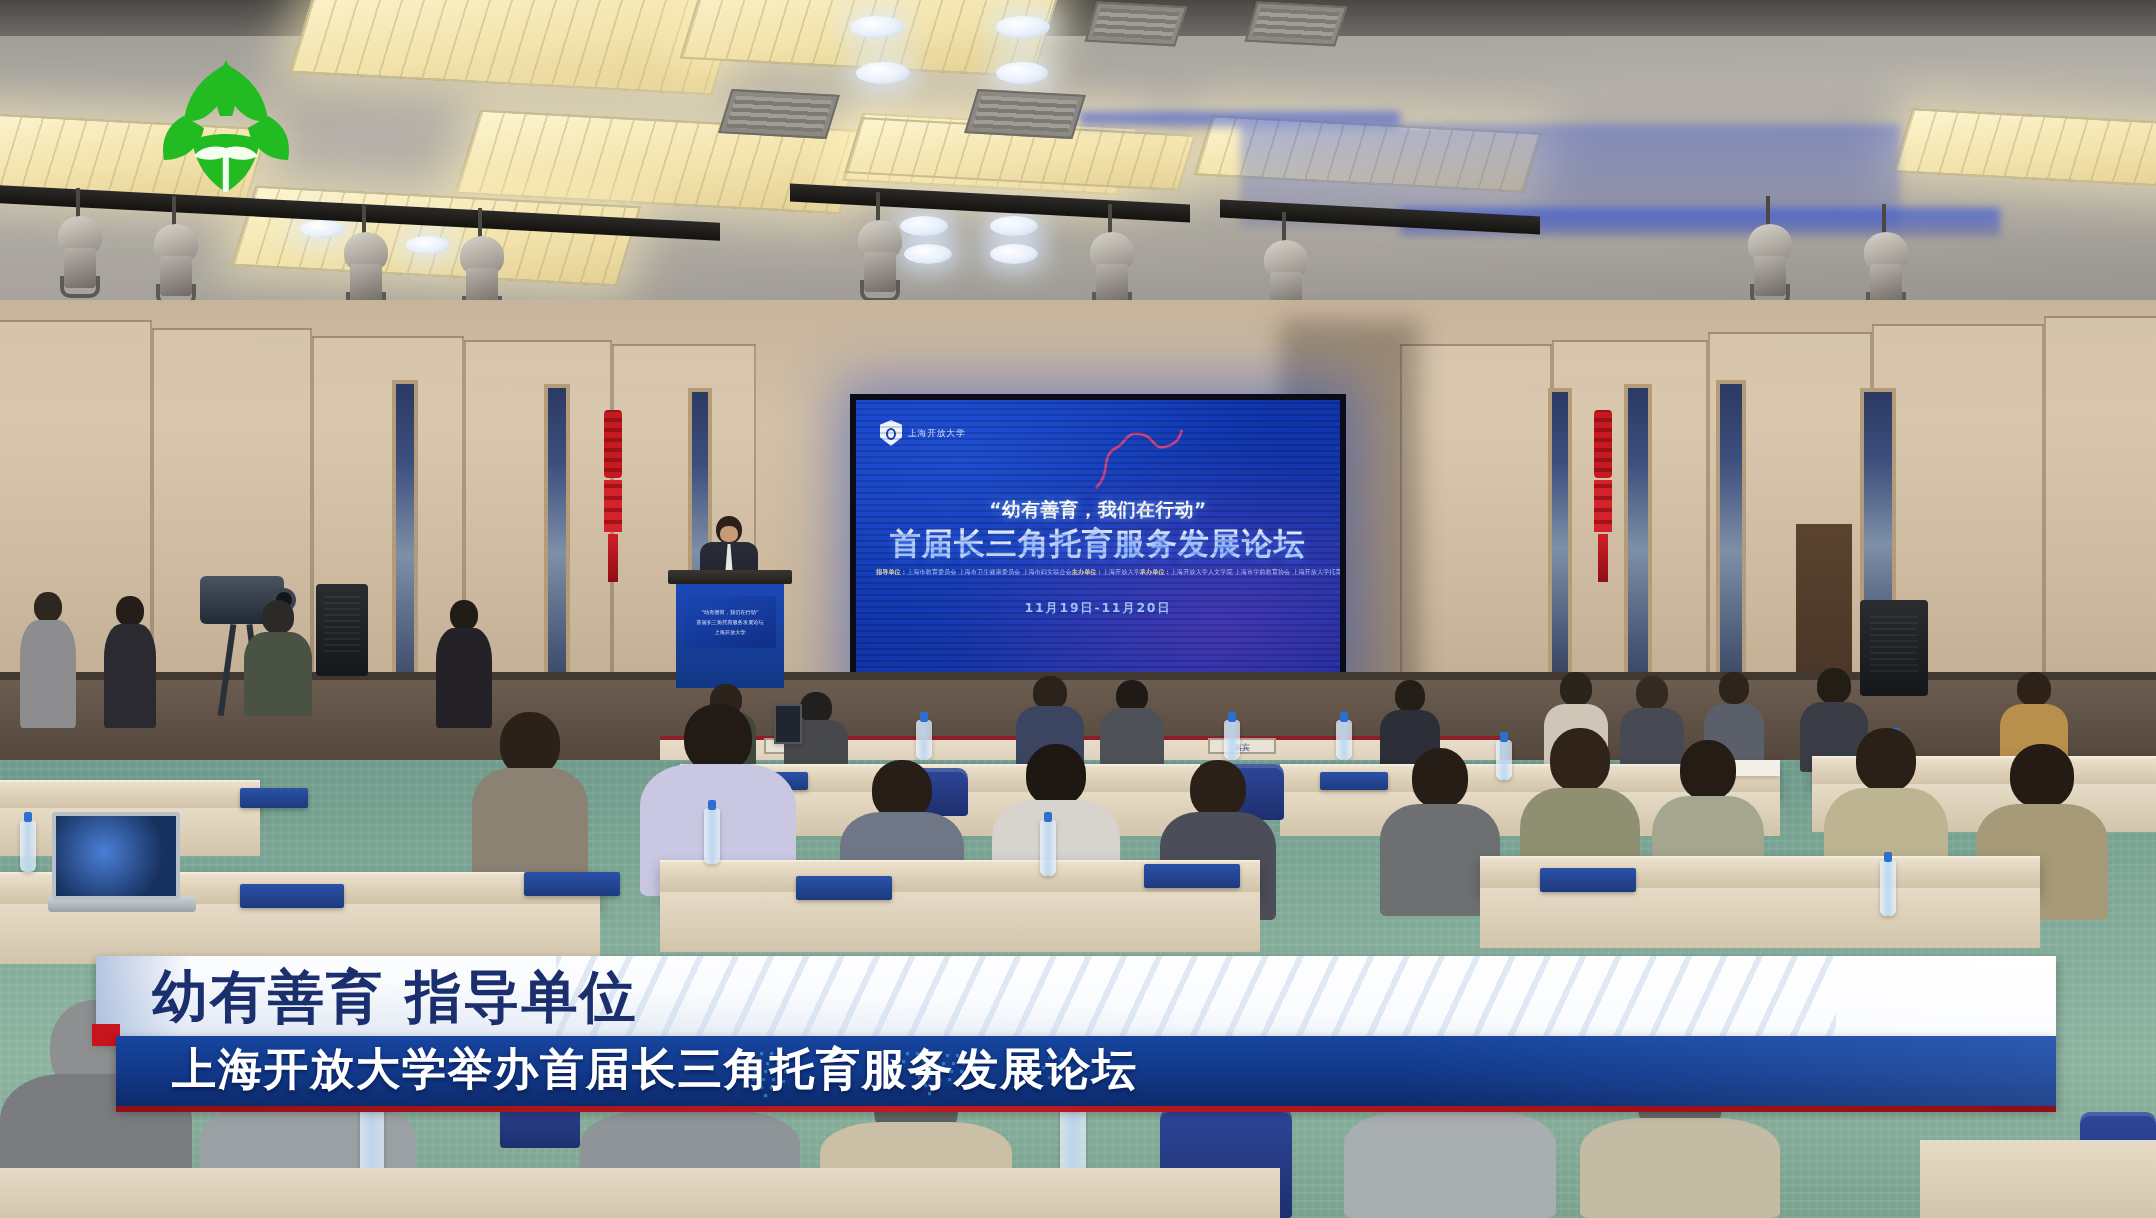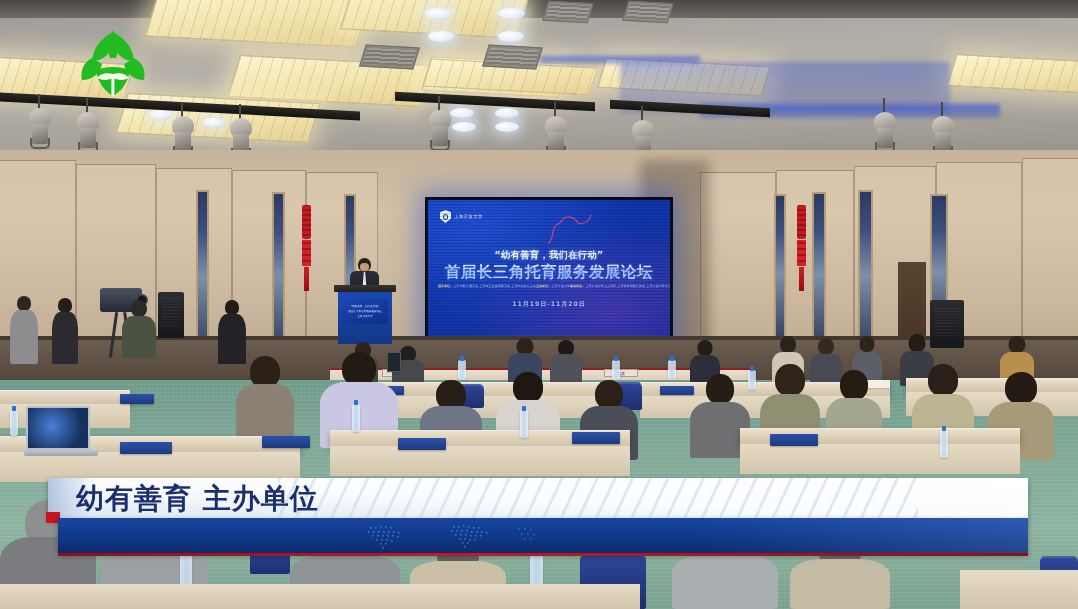--- a/index.html
+++ b/index.html
@@ -757,21 +757,21 @@
     </g>
     <g fill="#f4fff0">
       <path d="M41 46 C34 44 28 46 25 50 C31 53 37 52 41 50 Z"></path>
       <path d="M41 46 C48 44 54 46 57 50 C51 53 45 52 41 50 Z"></path>
       <rect x="39.4" y="46" width="3" height="22" rx="1.2"></rect>
     </g>
   </svg>
 
 
   <div class="lt-white">
-    <div class="lt-white-txt">幼有善育 主办单位</div>
+    <div class="lt-white-txt">幼有善育 指导单位</div>
   </div>
 
   <div class="lt-red-accent"></div>
 
   <div class="lt-blue">
     <svg class="dotmap" viewBox="0 0 300 30">
       <g fill="#3aa8e8">
         <g>
           <rect x="12" y="6" width="1.6" height="1.6"></rect>
             <rect x="17" y="6" width="1.6" height="1.6"></rect>
@@ -834,17 +834,18 @@
           <rect x="172" y="8" width="1.6" height="1.6"></rect>
             <rect x="163" y="12" width="1.6" height="1.6"></rect>
           <rect x="169" y="12" width="1.6" height="1.6"></rect>
             <rect x="175" y="13" width="1.6" height="1.6"></rect>
           <rect x="166" y="17" width="1.6" height="1.6"></rect>
             <rect x="172" y="17" width="1.6" height="1.6"></rect>
         </g>
       </g>
     </svg>
     <div class="sheen"></div>
+    <div class="lt-blue-txt">上海开放大学举办首届长三角托育服务发展论坛</div>
   </div>
 
   <div class="lt-blue-underline"></div>
 
 </div>
 
 </body></html>

